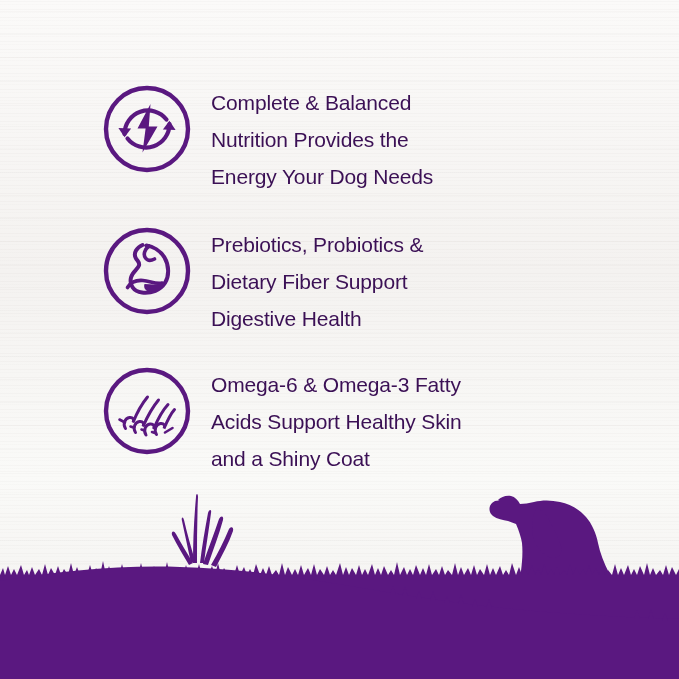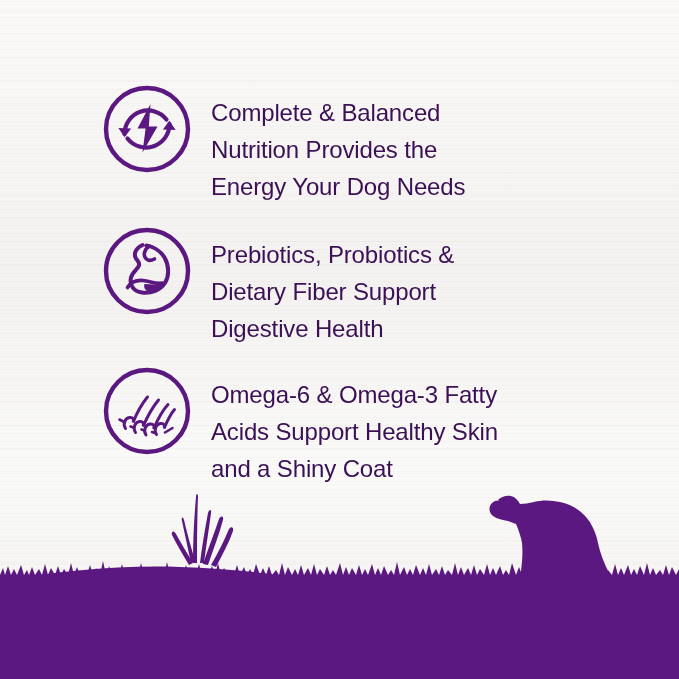--- a/index.html
+++ b/index.html
@@ -77,26 +77,25 @@
     width: 90px;
     height: 90px;
   }
   .icon-badge svg { display: block; width: 90px; height: 90px; }
 
   .feature-text {
     position: absolute;
     left: 211px;
     width: 420px;
     color: #3b1055;
-    font-size: 24px;
+    font-size: 21px;
     line-height: 37px;
     letter-spacing: -0.15px;
     font-weight: 400;
     white-space: pre-line;
-    margin-top: 10px;
   }
 
   
   #landscape {
     position: absolute;
     left: 0;
     bottom: 0;
     width: 679px;
     height: 200px;
   }

